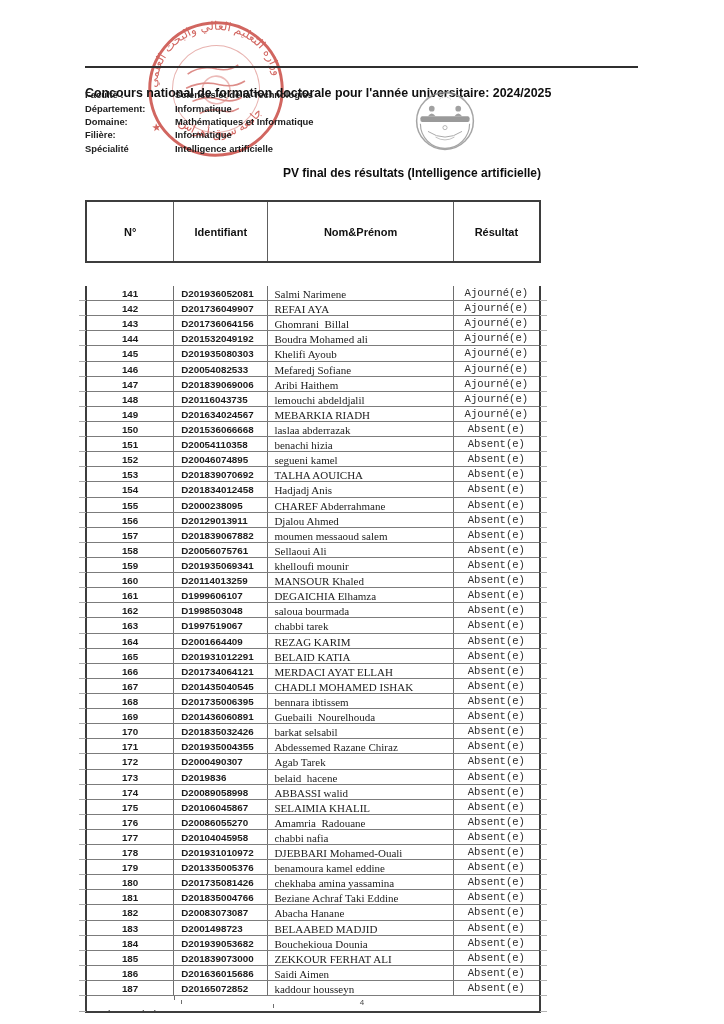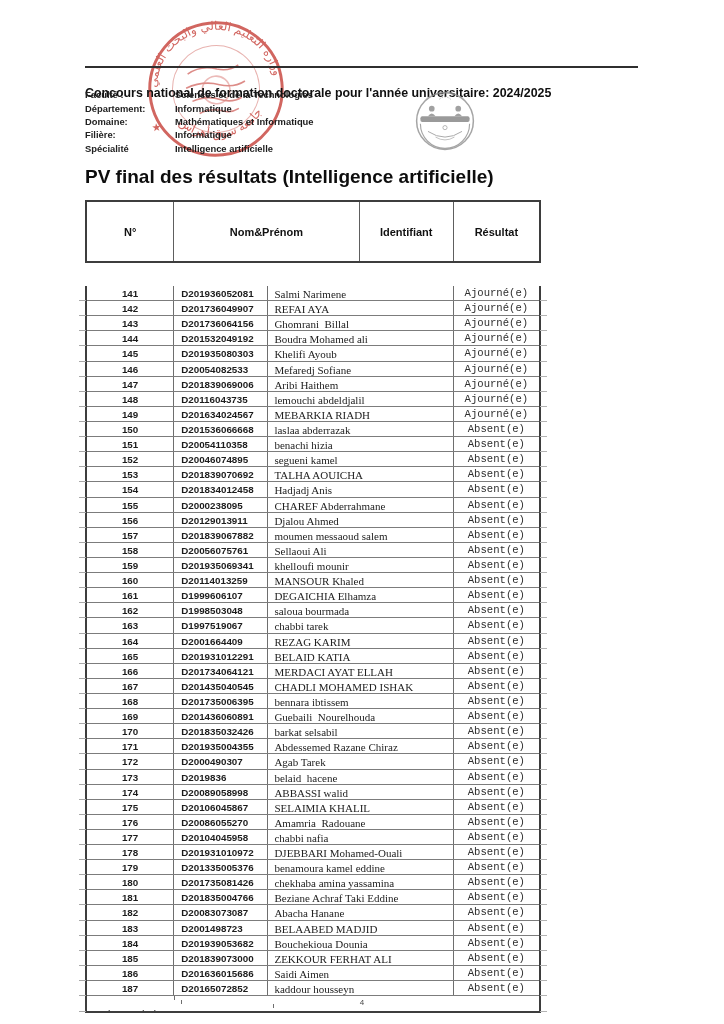--- a/index.html
+++ b/index.html
@@ -32,21 +32,21 @@
     opacity:.82; transform:rotate(-6deg); pointer-events:none;
   }
   
   .logo {
     position:absolute; left:407px; top:86px; width:76px; height:70px;
     opacity:.8;
   }
   
   .pv-title {
     position:absolute; left:85px; top:166px; width:456px;
-    text-align:left; font-size:19px; font-weight:bold; color:#0d0d0d;
+    text-align:right; font-size:12px; font-weight:bold; color:#0d0d0d;
   }
   
   .results-table {
     position:absolute; left:85px; top:200px; width:456px;
   }
   .thead {
     display:flex; height:63px;
     border:2px solid #3d3d3d;
     background:#fff;
   }
@@ -160,22 +160,22 @@
     <path d="M 22,48 q 18,12 36,0" fill="none" stroke="#8f8f8f" stroke-width="1"></path>
     <path d="M 30,54 q 10,6 20,0" fill="none" stroke="#9a9a9a" stroke-width="0.8"></path>
     <circle cx="40" cy="44" r="2.2" fill="none" stroke="#8a8a8a" stroke-width="0.8"></circle>
   </svg>
 
   <div class="pv-title">PV final des résultats  (Intelligence artificielle)</div>
 
   <div class="results-table">
     <div class="thead">
       <div class="th c-num">N°</div>
+      <div class="th c-id">Identifiant</div>
       <div class="th c-name">Nom&amp;Prénom</div>
-      <div class="th c-id">Identifiant</div>
       <div class="th c-res">Résultat</div>
     </div>
     <div class="tbody">
         <div class="row">
           <div class="cell c-num">141</div>
           <div class="cell c-id">D201936052081</div>
           <div class="cell c-name">Salmi Narimene</div>
           <div class="cell c-res">Ajourné(e)</div>
         </div>
         <div class="row">

